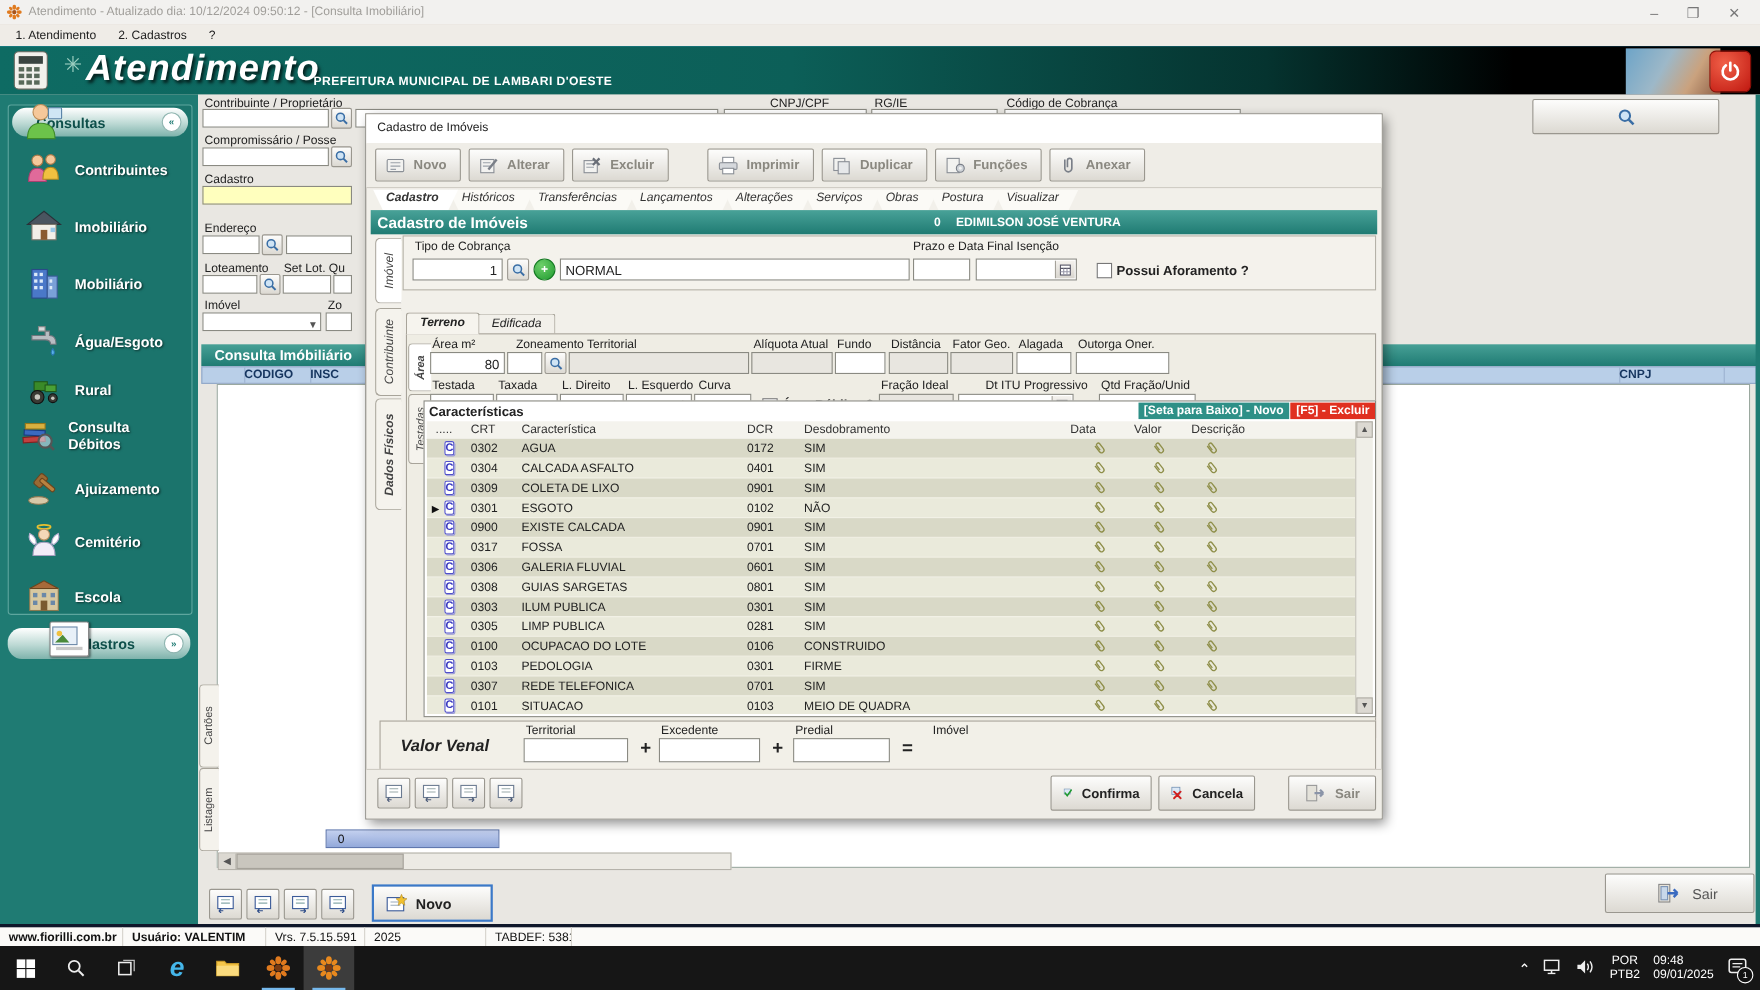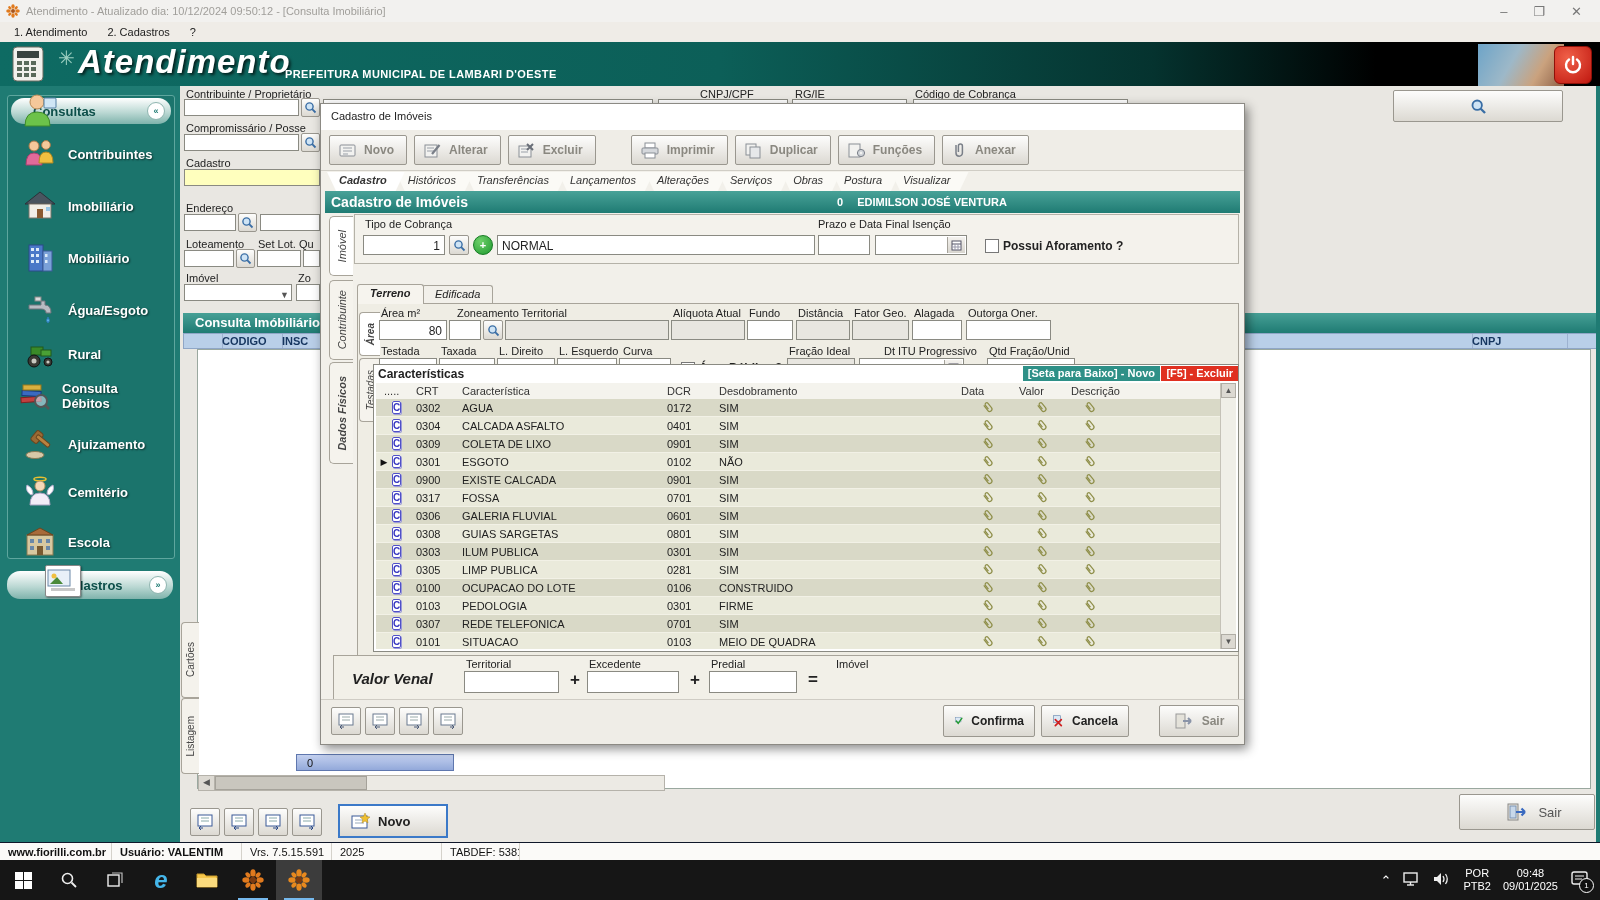--- a/index.html
+++ b/index.html
@@ -48,21 +48,21 @@
   .countbar{position:absolute;left:116px;top:668px;width:158px;height:17px;background:linear-gradient(180deg,#c3d0ef,#93a9da);border:1px solid #5f77ae;color:#111;line-height:16px;padding-left:10px;box-sizing:border-box;}
   .hscroll{position:absolute;left:18px;top:689px;width:465px;height:14px;background:#eceae4;border:1px solid #b5b2aa;}
   .hscroll .arr{position:absolute;left:0;top:0;width:15px;height:100%;background:#dcd9d2;border-right:1px solid #b5b2aa;text-align:center;font-size:9px;color:#555;line-height:13px;}
   .hscroll .thumb{position:absolute;left:16px;top:0;width:152px;height:100%;background:#c9c6be;border:1px solid #a5a29a;box-sizing:border-box;}
   .btn3d{background:linear-gradient(180deg,#fdfdfc,#dcd9d2);border:1px solid #9a978f;border-radius:2px;display:flex;align-items:center;justify-content:center;box-sizing:border-box;}
   .navbtn{position:absolute;top:722px;width:30px;height:28px;}
   .novo-main{position:absolute;left:158px;top:718px;width:110px;height:34px;border:2px solid #3b79c8;background:linear-gradient(180deg,#fdfdfc,#dcd9d2);display:flex;align-items:center;gap:8px;padding-left:10px;box-sizing:border-box;font-weight:bold;font-size:13px;}
   .sair-main{position:absolute;right:5px;top:708px;width:136px;height:36px;display:flex;align-items:center;gap:10px;padding-left:14px;font-size:13px;color:#555;}
   .rightedge{position:absolute;right:0;top:0;width:4px;bottom:0;background:#1f7b73;}
   
-  .dialog{position:absolute;left:320px;top:103px;width:925px;height:642px;background:#f2f0ea;border:1px solid #8c8a84;box-shadow:3px 4px 10px rgba(0,0,0,.45);box-sizing:border-box;z-index:10;}
+  .dialog{position:absolute;left:332px;top:103px;width:925px;height:642px;background:#f2f0ea;border:1px solid #8c8a84;box-shadow:3px 4px 10px rgba(0,0,0,.45);box-sizing:border-box;z-index:10;}
   .dtitle{position:absolute;left:0;top:0;right:0;height:26px;background:#fff;border-bottom:1px solid #d8d5ce;line-height:25px;padding-left:10px;color:#222;}
   .dtoolbar{position:absolute;left:0;top:26px;right:0;height:40px;background:#efede7;border-bottom:1px solid #d0cdc5;display:flex;align-items:center;gap:7px;padding-left:8px;}
   .tbtn{height:30px;padding:0 12px 0 8px;display:flex;align-items:center;gap:7px;color:#8a8880;font-weight:bold;font-size:12px;}
   .tbtn.g1{margin-left:28px;}
   .dtabs{position:absolute;left:6px;top:68px;height:19px;display:flex;z-index:2;}
   .dtab{position:relative;padding:2px 18px 0 12px;font-style:italic;color:#333;background:#fbfaf6;clip-path:polygon(0 0,100% 0,calc(100% - 9px) 100%,9px 100%);margin-right:-9px;filter:drop-shadow(0 0 1px #a8a49a);}
   .dtab.active{font-weight:bold;background:#fff;z-index:3;}
   .dheader{position:absolute;left:4px;top:87px;right:4px;height:22px;background:linear-gradient(180deg,#49a298,#1f7b73);color:#fff;display:flex;align-items:center;}
   .dheader .dh1{font-size:14px;font-weight:bold;margin-left:6px;}
   .dheader .dh2{position:absolute;left:512px;font-weight:bold;font-size:11px;display:flex;gap:14px;}
@@ -99,30 +99,30 @@
   .vscroll .sarr{position:absolute;left:0;width:100%;height:15px;background:#dcd9d2;border:1px solid #b0ada5;box-sizing:border-box;text-align:center;font-size:8px;color:#555;line-height:13px;}
   .vvpanel{position:absolute;left:12px;top:551px;width:906px;height:45px;background:#f2f0e8;border:1px solid #a8a49a;box-sizing:border-box;}
   .vvtitle{position:absolute;left:18px;top:14px;font-size:15px;font-weight:bold;font-style:italic;}
   .vvlab{position:absolute;top:2px;color:#222;}
   .vvinp{position:absolute;top:15px;height:22px;background:#fff;border:1px solid #8a8a82;box-sizing:border-box;}
   .vvop{position:absolute;top:14px;font-size:17px;font-weight:bold;}
   .dfooter{position:absolute;left:0;bottom:0;right:0;height:44px;background:#efede7;border-top:1px solid #cfccc4;}
   .dnav{position:absolute;top:7px;width:30px;height:28px;}
   .dbtn{position:absolute;top:5px;height:32px;display:flex;align-items:center;gap:8px;padding:0 10px;font-weight:bold;font-size:12px;}
   
-  .statusbar{position:absolute;left:0;bottom:40px;right:0;height:17px;background:#fbfaf8;border-top:1px solid #0f172a;display:flex;align-items:flex-end;color:#111;}
+  .statusbar{position:absolute;left:0;bottom:40px;right:0;height:17px;background:#fbfaf8;border-top:3px solid #0f172a;display:flex;align-items:flex-end;color:#111;}
   .sseg{height:100%;display:flex;align-items:center;padding:0 8px;border-right:1px solid #d5d2cb;box-sizing:border-box;white-space:nowrap;overflow:hidden;}
   
   .taskbar{position:absolute;left:0;bottom:0;right:0;height:40px;background:#161616;display:flex;align-items:center;}
   .tkicon{width:46px;height:40px;display:flex;align-items:center;justify-content:center;position:relative;}
   .tkicon.open::after{content:"";position:absolute;left:8px;right:8px;bottom:0;height:2px;background:#76b9ed;}
   .tkicon.active{background:#3c3c3c;}
   .tray{margin-left:auto;display:flex;align-items:center;gap:12px;color:#fff;padding-right:10px;}
   .tray .twoline{font-size:11px;line-height:13px;text-align:center;}
-  .tray .clock{text-align:center;}
+  .tray .clock{text-align:left;}
   .badge{position:absolute;right:-4px;bottom:-3px;width:13px;height:13px;border-radius:50%;background:#111;border:1px solid #fff;color:#fff;font-size:8px;display:flex;align-items:center;justify-content:center;}
 </style>
 </head>
 <body>
 
 <div class="screen">
 
   <div class="titlebar">
     <svg width="14" height="14" viewBox="0 0 14 14">
         <g fill="#e07a1e">

